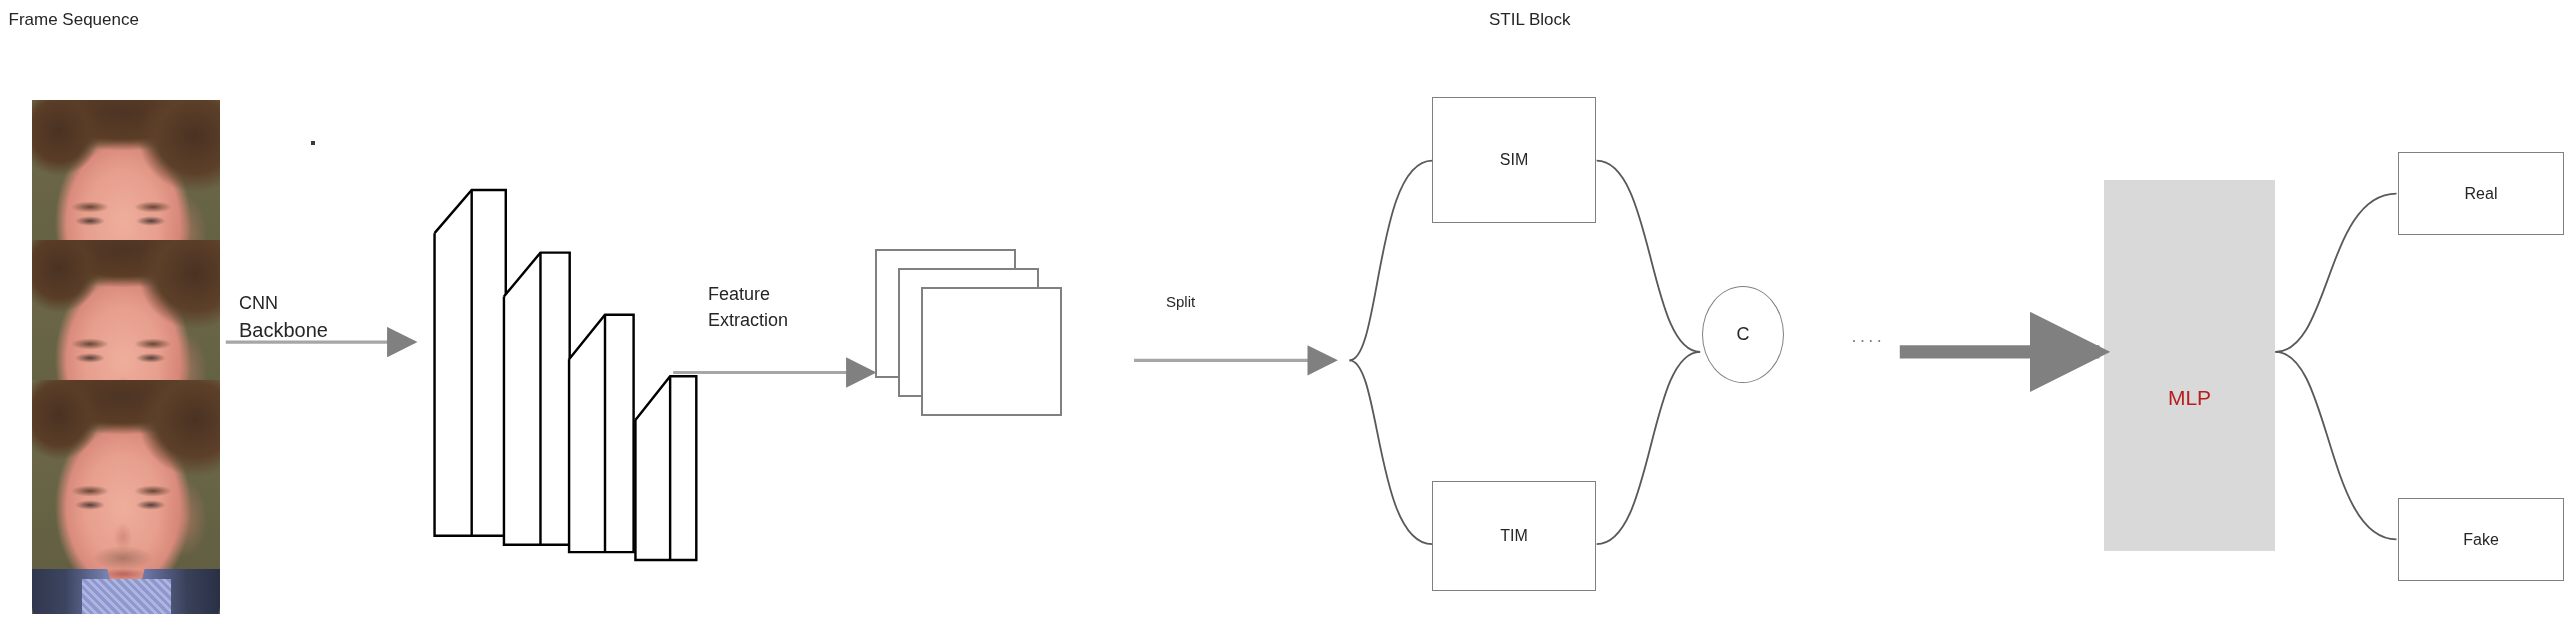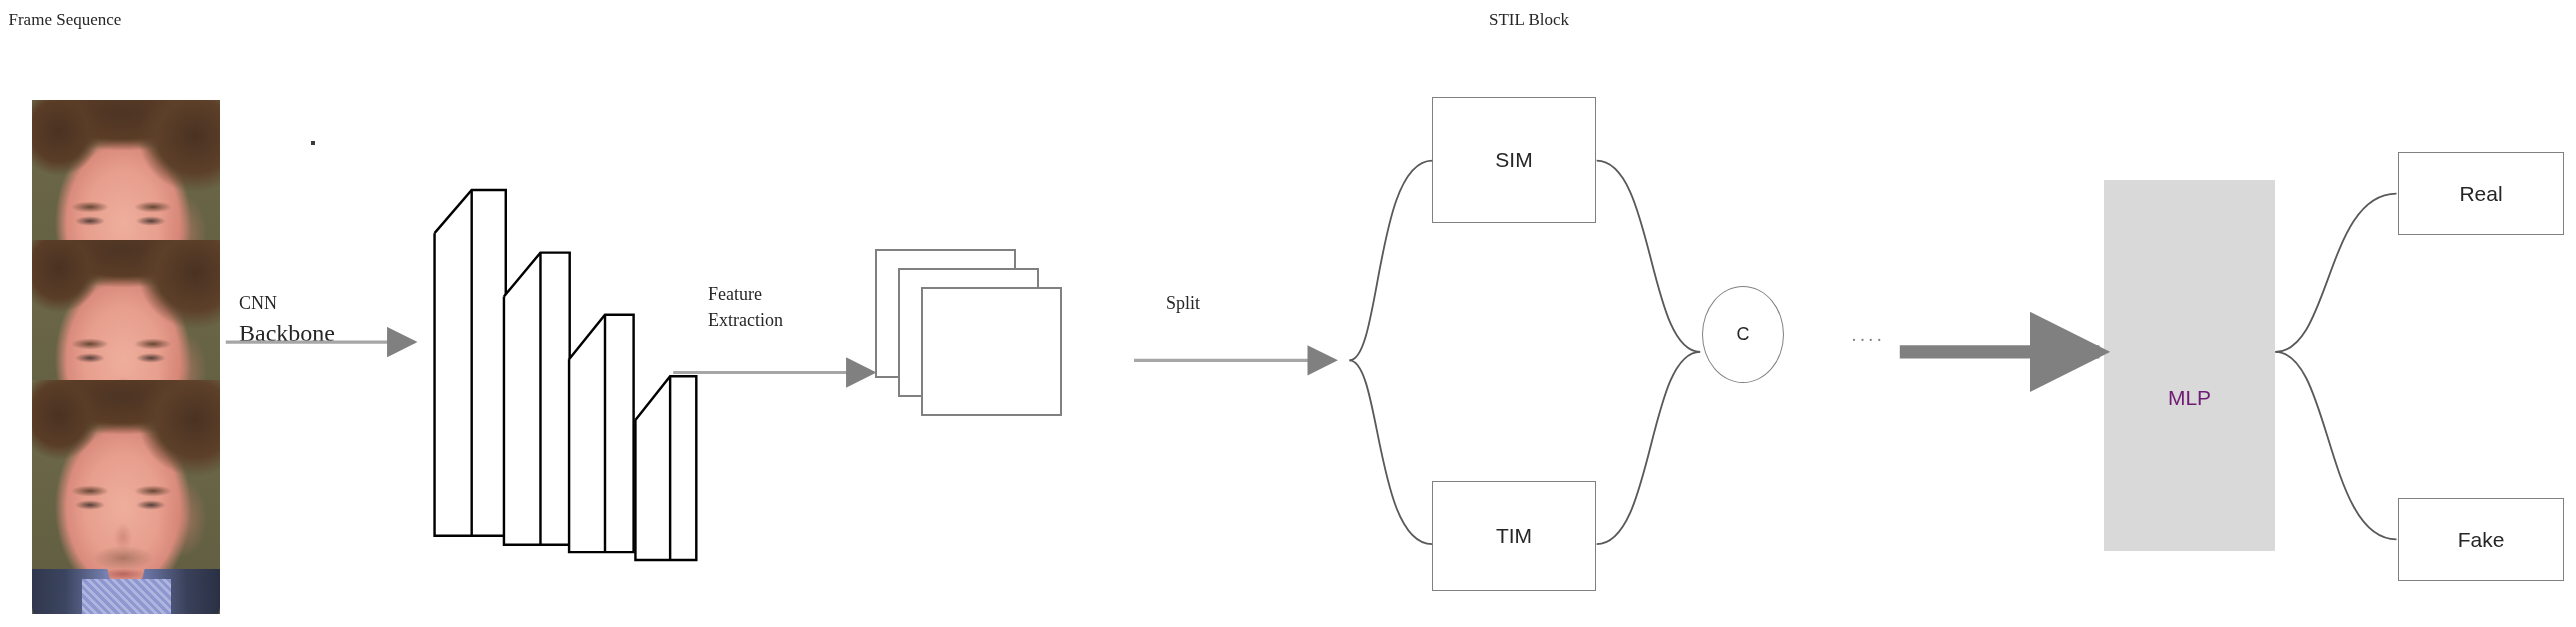--- a/index.html
+++ b/index.html
@@ -13,21 +13,21 @@
   #stage {
     position: relative;
     width: 2576px;
     height: 627px;
     background: #ffffff;
     overflow: hidden;
   }
   .lbl {
     position: absolute;
     color: #262626;
-    font-family: Liberation Serif, serif;
+    font-family: Liberation Sans, sans-serif;
     white-space: pre;
     line-height: 1.28;
   }
   #svg-layer {
     position: absolute;
     left: 0;
     top: 0;
     width: 2576px;
     height: 627px;
     pointer-events: none;
@@ -116,31 +116,31 @@
   .mlp-text {
     position: absolute;
     left: 0;
     top: 0;
     width: 171px;
     height: 435px;
     display: flex;
     align-items: center;
     justify-content: center;
     font-size: 21px;
-    color: #701a75;
+    color: #b91c1c;
   }
   .plain-box {
     position: absolute;
     border: 1.8px solid #808080;
     background: #ffffff;
     box-sizing: border-box;
     display: flex;
     align-items: center;
     justify-content: center;
-    font-size: 21px;
+    font-size: 16px;
     color: #262626;
   }
   #sim-box  { left: 1432px; top: 97px; width: 164px; height: 126px; }
   #tim-box  { left: 1432px; top: 481px; width: 164px; height: 110px; }
   #real-box { left: 2398px; top: 152px; width: 166px; height: 83px; }
   #fake-box { left: 2398px; top: 498px; width: 166px; height: 83px; }
   .c-node {
     position: absolute;
     left: 1702px;
     top: 286px;
@@ -203,26 +203,26 @@
         <div class="collar-l"></div>
         <div class="collar-r"></div>
         <div class="shirt"></div>
       </div>
     </div>
   </div>
 
   <div class="dot-artifact"></div>
 
   <div class="lbl" style="left:239px; top:292px; font-size:18px;">CNN</div>
-  <div class="lbl" style="left:239px; top:318px; font-size:24px;">Backbone</div>
+  <div class="lbl" style="left:239px; top:318px; font-size:20px;">Backbone</div>
 
   <div class="lbl" style="left:708px; top:283px; font-size:18px;">Feature</div>
   <div class="lbl" style="left:708px; top:309px; font-size:18px;">Extraction</div>
 
-  <div class="lbl" style="left:1166px; top:292px; font-size:18px;">Split</div>
+  <div class="lbl" style="left:1166px; top:292px; font-size:15px;">Split</div>
 
   <div class="fmap" id="fm1"></div>
   <div class="fmap" id="fm2"></div>
   <div class="fmap" id="fm3"></div>
 
   <div class="plain-box" id="sim-box">
     <span>SIM</span>
   </div>
   <div class="plain-box" id="tim-box">
     <span>TIM</span>

